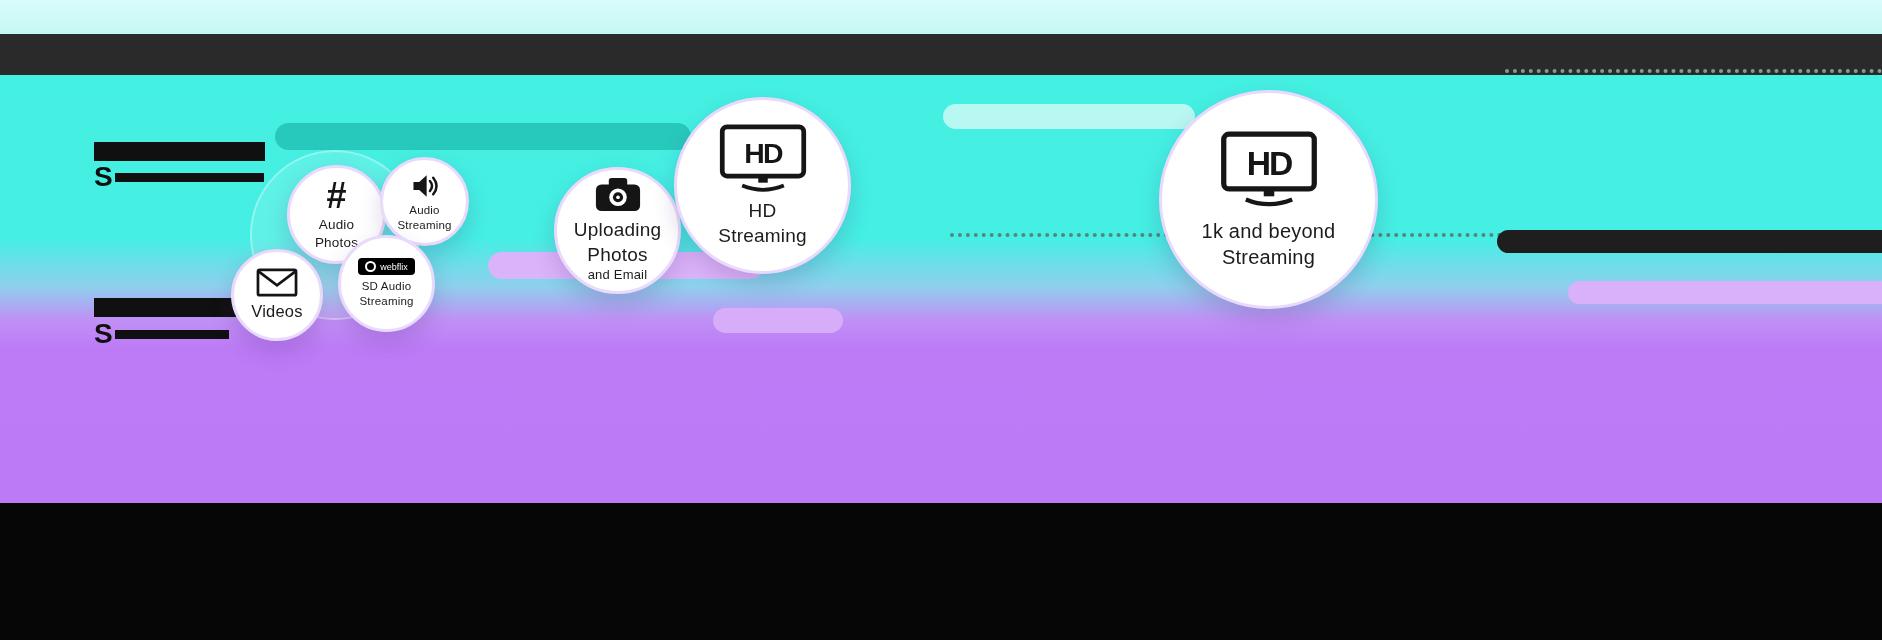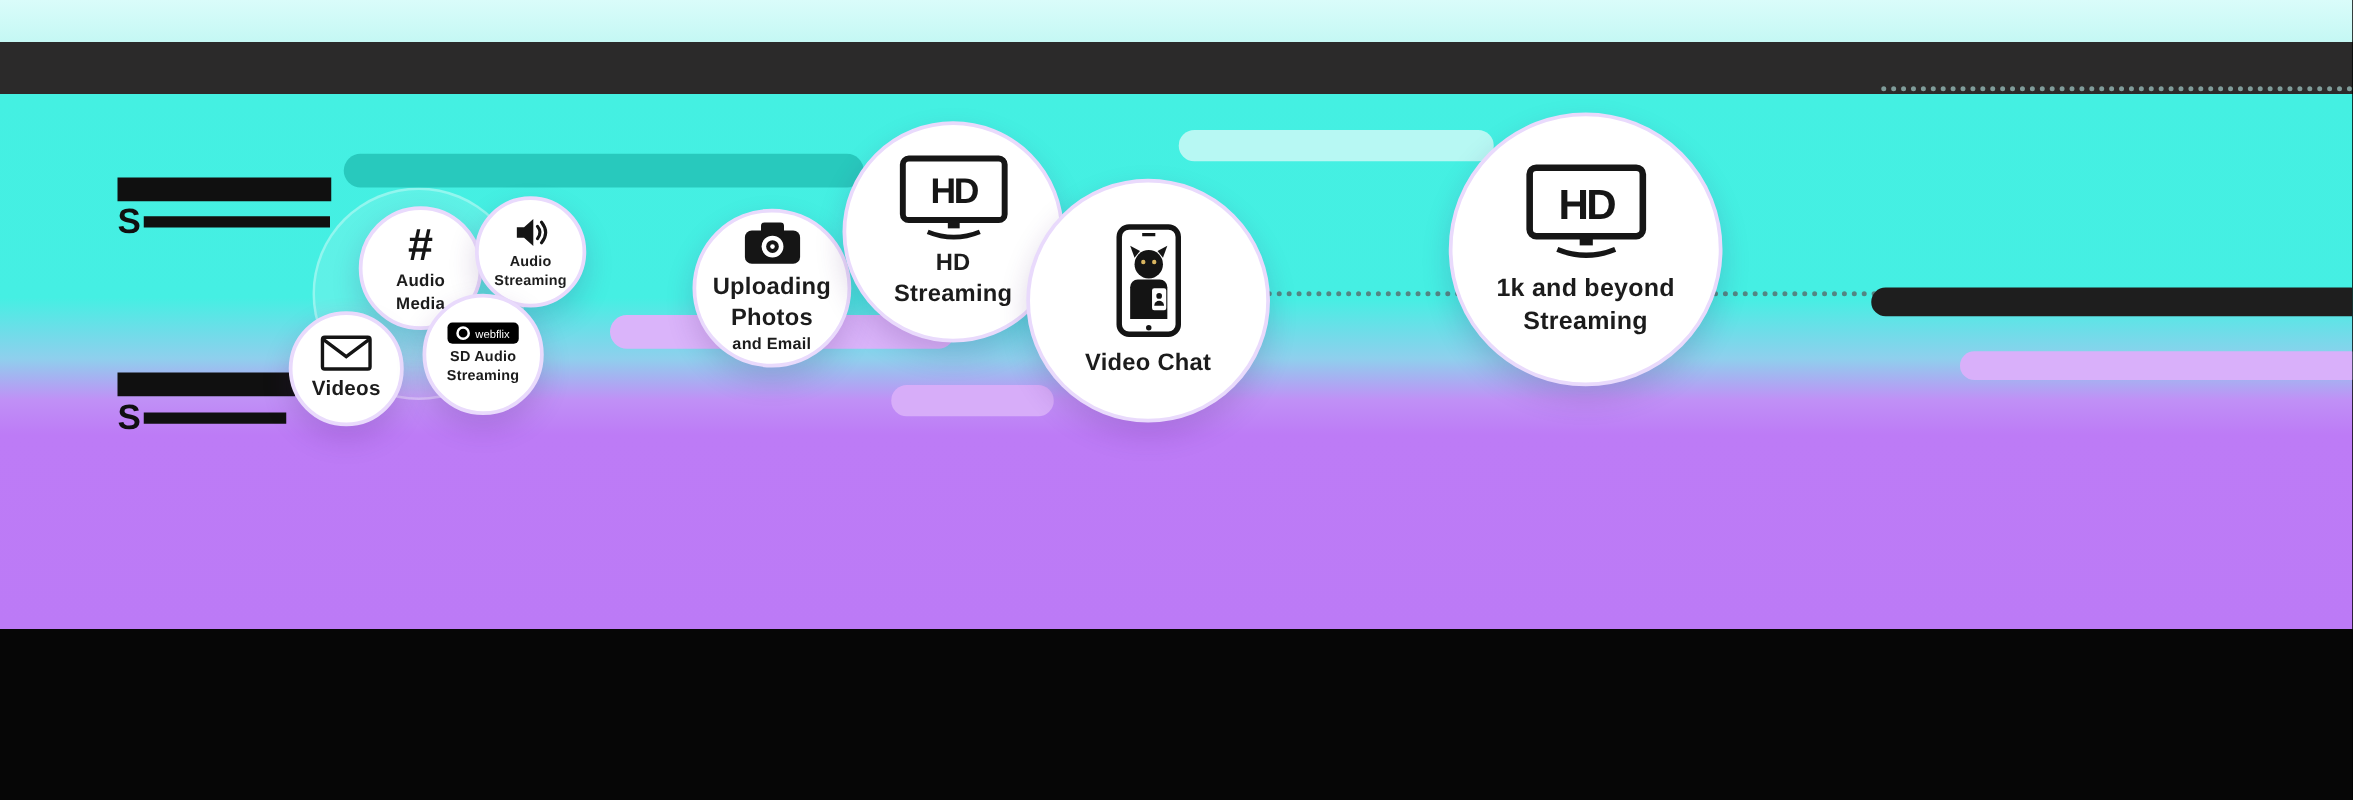--- a/index.html
+++ b/index.html
@@ -23,21 +23,21 @@
   .sline{position:absolute;display:flex;align-items:center;gap:2px;z-index:2;}
   .sletter{font-size:28px;font-weight:800;color:#101010;line-height:1;}
   .sbar{height:9px;background:#101010;}
   .bubble{
     position:absolute;border-radius:50%;background:#fff;
     border:3px solid #e9dafc;box-sizing:border-box;
     box-shadow:0 10px 22px rgba(70,30,110,0.18);
     display:flex;flex-direction:column;align-items:center;justify-content:center;
     text-align:center;z-index:3;
   }
-  .bl{color:#1c1c1c;font-weight:700;line-height:1.3;letter-spacing:.2px;}
+  .bl{color:#1c1c1c;font-weight:400;line-height:1.3;letter-spacing:.2px;}
   .hash{font-size:36px;font-weight:800;line-height:1;color:#151515;margin-bottom:2px;}
   .webflix{background:#000;color:#fff;border-radius:4px;padding:3px 7px;display:flex;align-items:center;gap:4px;
     font-size:9px;font-weight:400;margin-bottom:4px;}
   .webflix .ring{width:7px;height:7px;border:2px solid #fff;border-radius:50%;display:inline-block;}
   .mb2{margin-bottom:2px}.mb4{margin-bottom:4px}.mb6{margin-bottom:6px}.mb8{margin-bottom:8px}
 </style>
 </head>
 <body>
 
 <div class="stage">
@@ -69,21 +69,21 @@
     <svg class="mb4" width="42" height="29" viewBox="0 0 46 32">
       <rect x="2" y="2" width="42" height="28" rx="2" fill="none" stroke="#141414" stroke-width="3"></rect>
       <path d="M3,4 L23,19 L43,4" fill="none" stroke="#141414" stroke-width="3"></path>
     </svg>
     <div class="bl" style="font-size:16.5px;">Videos</div>
   </div>
 
   <div class="bubble" style="left:287px;top:165px;width:99px;height:99px;z-index:3;">
     <div class="hash">#</div>
     <div class="bl" style="font-size:13.5px;">Audio</div>
-    <div class="bl" style="font-size:13.5px;">Media</div>
+    <div class="bl" style="font-size:13.5px;">Photos</div>
   </div>
 
   <div class="bubble" style="left:380px;top:157px;width:89px;height:89px;z-index:4;">
     <svg class="mb2" width="28" height="30" viewBox="0 0 34 34">
       <path d="M3,12 h7 l9,-8 v26 l-9,-8 h-7 z" fill="#151515"></path>
       <path d="M23,11 q5,6 0,12" fill="none" stroke="#151515" stroke-width="3" stroke-linecap="round"></path>
       <path d="M27,7 q8,10 0,20" fill="none" stroke="#151515" stroke-width="3" stroke-linecap="round"></path>
     </svg>
     <div class="bl" style="font-size:11.5px;">Audio</div>
     <div class="bl" style="font-size:11.5px;">Streaming</div>
@@ -114,37 +114,20 @@
     <svg class="mb4" width="92" height="72" viewBox="0 0 96 76">
       <rect x="5" y="4" width="86" height="52" rx="5" fill="#fff" stroke="#161616" stroke-width="5"></rect>
       <text x="48" y="42" text-anchor="middle" font-family="Liberation Sans, sans-serif" font-size="30" font-weight="800" letter-spacing="-2" fill="#161616">HD</text>
       <rect x="43" y="56" width="10" height="7" fill="#161616"></rect>
       <path d="M26,66 q22,9 44,0" fill="none" stroke="#161616" stroke-width="4"></path>
     </svg>
     <div class="bl" style="font-size:19px;">HD</div>
     <div class="bl" style="font-size:19px;">Streaming</div>
   </div>
 
-  <div class="bubble" style="left:821px;top:143px;width:195px;height:195px;z-index:4;">
-    <svg class="mb8" width="56" height="93" viewBox="0 0 64 106">
-      <rect x="5" y="4" width="54" height="98" rx="9" fill="#fff" stroke="#141414" stroke-width="5"></rect>
-      <line x1="26" y1="11" x2="38" y2="11" stroke="#141414" stroke-width="3"></line>
-      <circle cx="32" cy="96" r="2.5" fill="#141414"></circle>
-      <path d="M19,32 l-4,-11 9,5 z" fill="#141414"></path>
-      <path d="M45,32 l4,-11 -9,5 z" fill="#141414"></path>
-      <circle cx="32" cy="38" r="13" fill="#141414"></circle>
-      <circle cx="27" cy="36" r="2" fill="#d8b45f"></circle>
-      <circle cx="37" cy="36" r="2" fill="#d8b45f"></circle>
-      <path d="M22,52 h20 a7,7 0 0 1 7,7 v29 h-34 v-29 a7,7 0 0 1 7,-7 z" fill="#141414"></path>
-      <rect x="35" y="60" width="13" height="20" rx="2" fill="#fff"></rect>
-      <circle cx="41.5" cy="67" r="2.6" fill="#141414"></circle>
-      <path d="M37,76 a4.5,4.5 0 0 1 9,0 z" fill="#141414"></path>
-    </svg>
-    <div class="bl" style="font-size:19px;">Video Chat</div>
-  </div>
 
   <div class="bubble" style="left:1159px;top:90px;width:219px;height:219px;z-index:3;">
     <svg class="mb8" width="104" height="80" viewBox="0 0 96 76">
       <rect x="5" y="4" width="86" height="52" rx="5" fill="#fff" stroke="#161616" stroke-width="5"></rect>
       <text x="48" y="43" text-anchor="middle" font-family="Liberation Sans, sans-serif" font-size="32" font-weight="800" letter-spacing="-2" fill="#161616">HD</text>
       <rect x="43" y="56" width="10" height="7" fill="#161616"></rect>
       <path d="M26,66 q22,9 44,0" fill="none" stroke="#161616" stroke-width="4"></path>
     </svg>
     <div class="bl" style="font-size:20px;">1k and beyond</div>
     <div class="bl" style="font-size:20px;">Streaming</div>

